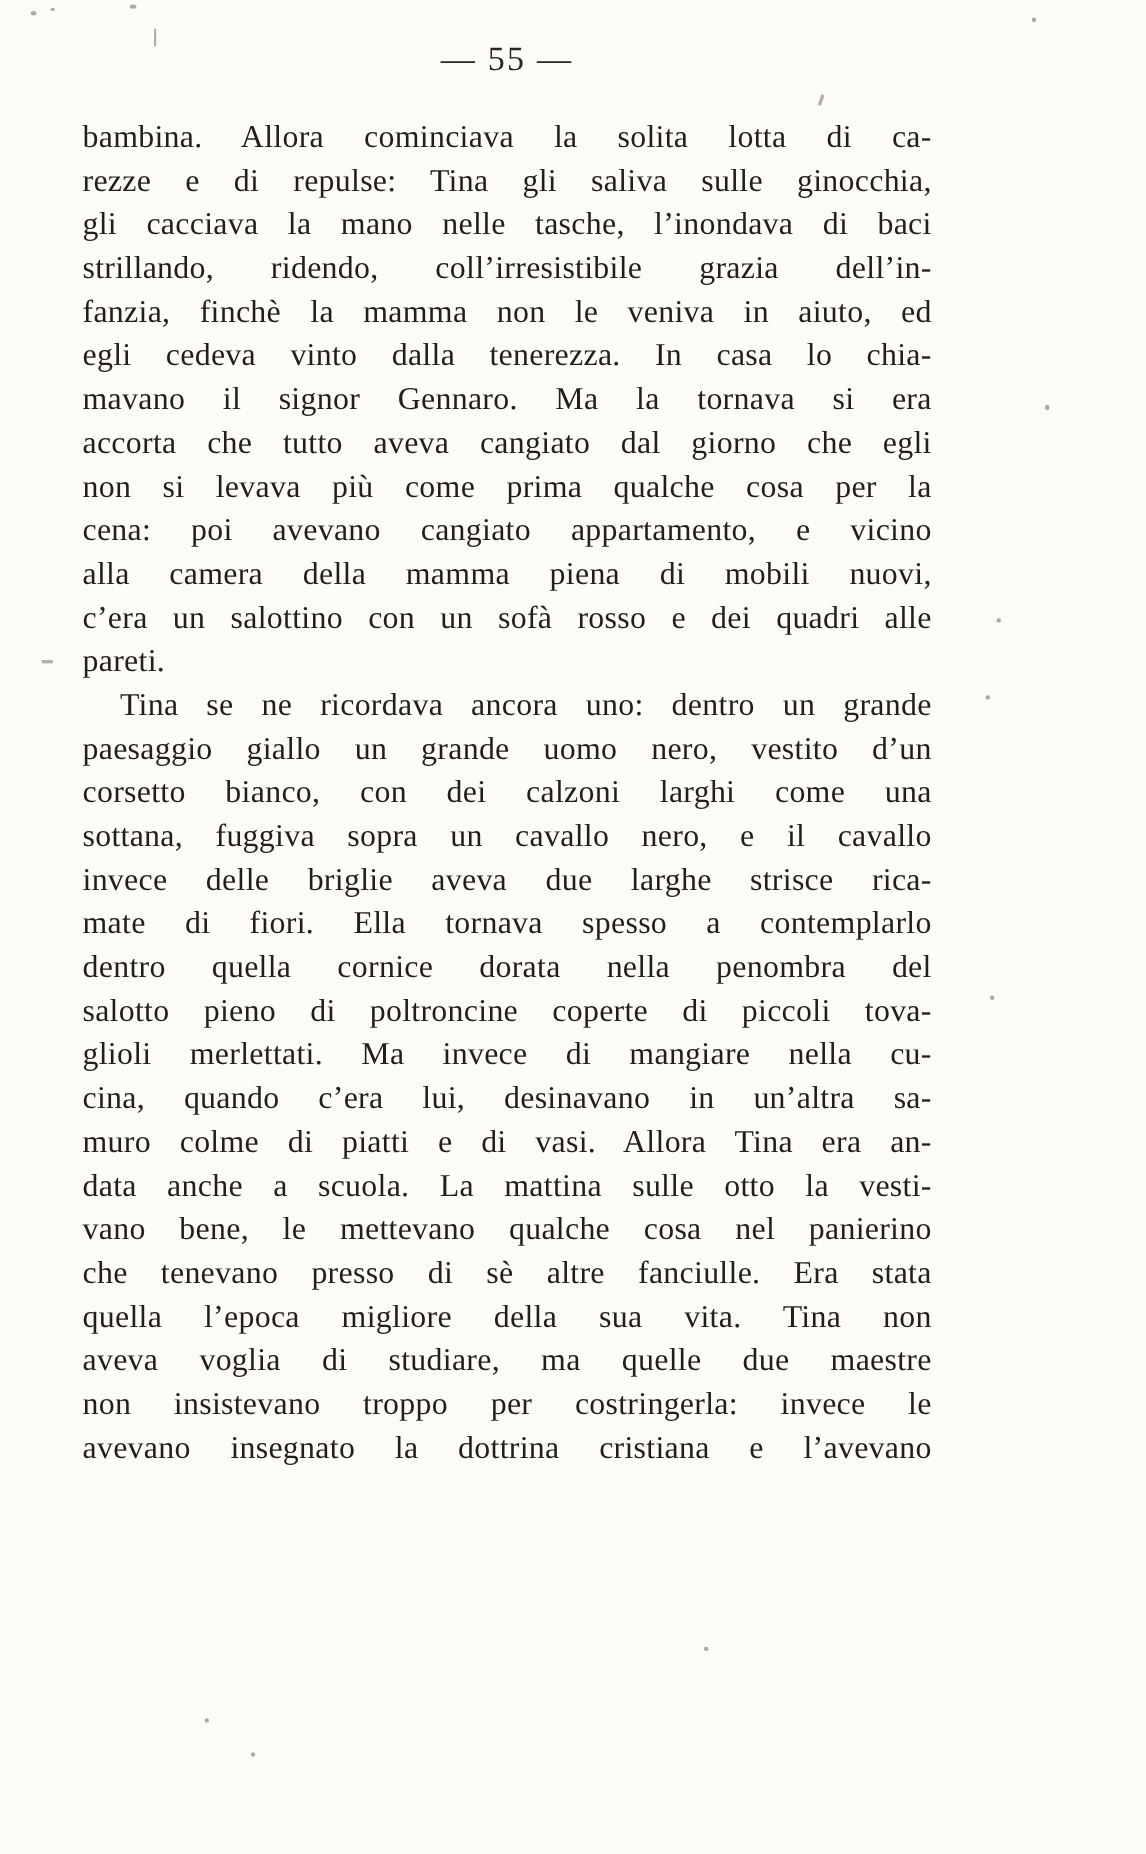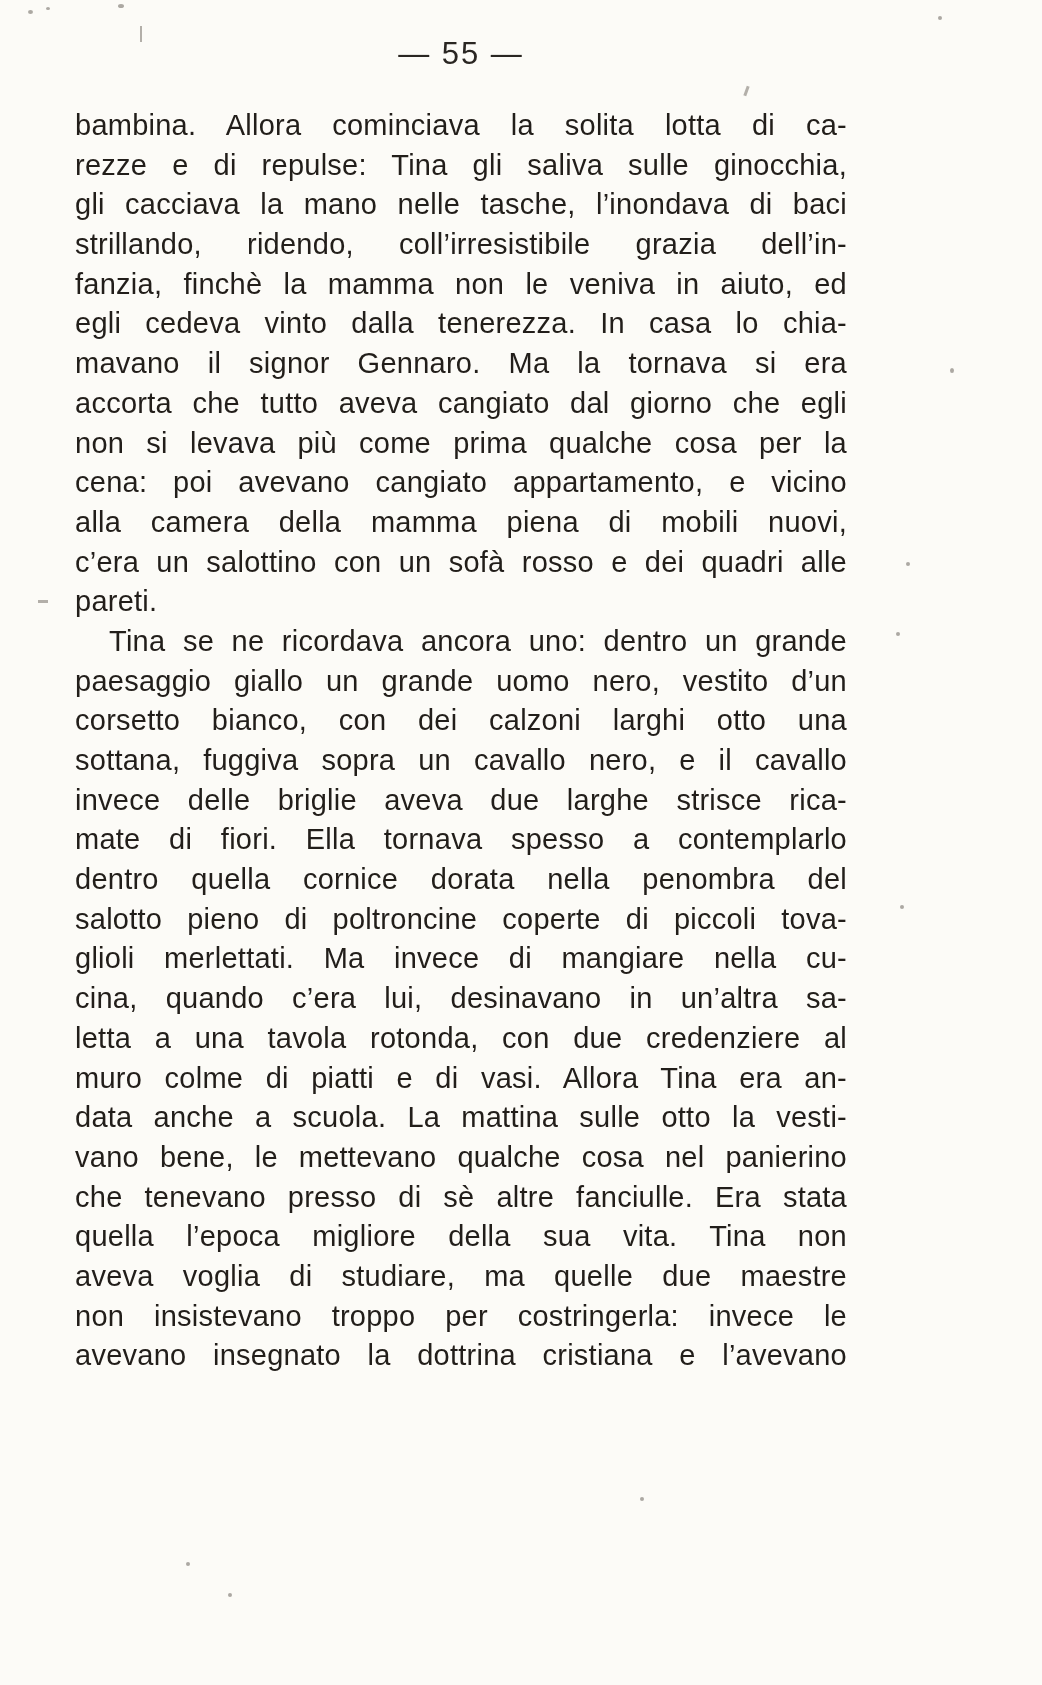--- a/index.html
+++ b/index.html
@@ -6,21 +6,21 @@
     margin: 0;
     padding: 0;
     background: #f4f2ee;
   }
   .book-page {
     position: relative;
     width: 1042px;
     height: 1685px;
     background: #fcfbf7;
     overflow: hidden;
-    font-family: Liberation Sans, sans-serif;
+    font-family: Liberation Serif, serif;
     color: #211d19;
   }
   .page-number {
     position: absolute;
     top: 36px;
     left: 75px;
     width: 772px;
     text-align: center;
     font-size: 31px;
     letter-spacing: 2px;
@@ -85,29 +85,28 @@
         <div class="line">accorta che tutto aveva cangiato dal giorno che egli</div>
         <div class="line">non si levava più come prima qualche cosa per la</div>
         <div class="line">cena: poi avevano cangiato appartamento, e vicino</div>
         <div class="line">alla camera della mamma piena di mobili nuovi,</div>
         <div class="line">c’era un salottino con un sofà rosso e dei quadri alle</div>
         <div class="line flush-left">pareti.</div>
       </div>
       <div class="para indent">
         <div class="line">Tina se ne ricordava ancora uno: dentro un grande</div>
         <div class="line">paesaggio giallo un grande uomo nero, vestito d’un</div>
-        <div class="line">corsetto bianco, con dei calzoni larghi otto una</div>
+        <div class="line">corsetto bianco, con dei calzoni larghi come una</div>
         <div class="line">sottana, fuggiva sopra un cavallo nero, e il cavallo</div>
         <div class="line">invece delle briglie aveva due larghe strisce rica-</div>
         <div class="line">mate di fiori. Ella tornava spesso a contemplarlo</div>
         <div class="line">dentro quella cornice dorata nella penombra del</div>
         <div class="line">salotto pieno di poltroncine coperte di piccoli tova-</div>
         <div class="line">glioli merlettati. Ma invece di mangiare nella cu-</div>
         <div class="line">cina, quando c’era lui, desinavano in un’altra sa-</div>
-        <div class="line">letta a una tavola rotonda, con due credenziere al</div>
         <div class="line">muro colme di piatti e di vasi. Allora Tina era an-</div>
         <div class="line">data anche a scuola. La mattina sulle otto la vesti-</div>
         <div class="line">vano bene, le mettevano qualche cosa nel panierino</div>
         <div class="line">che tenevano presso di sè altre fanciulle. Era stata</div>
         <div class="line">quella l’epoca migliore della sua vita. Tina non</div>
         <div class="line">aveva voglia di studiare, ma quelle due maestre</div>
         <div class="line">non insistevano troppo per costringerla: invece le</div>
         <div class="line">avevano insegnato la dottrina cristiana e l’avevano</div>
       </div>
     </div>

